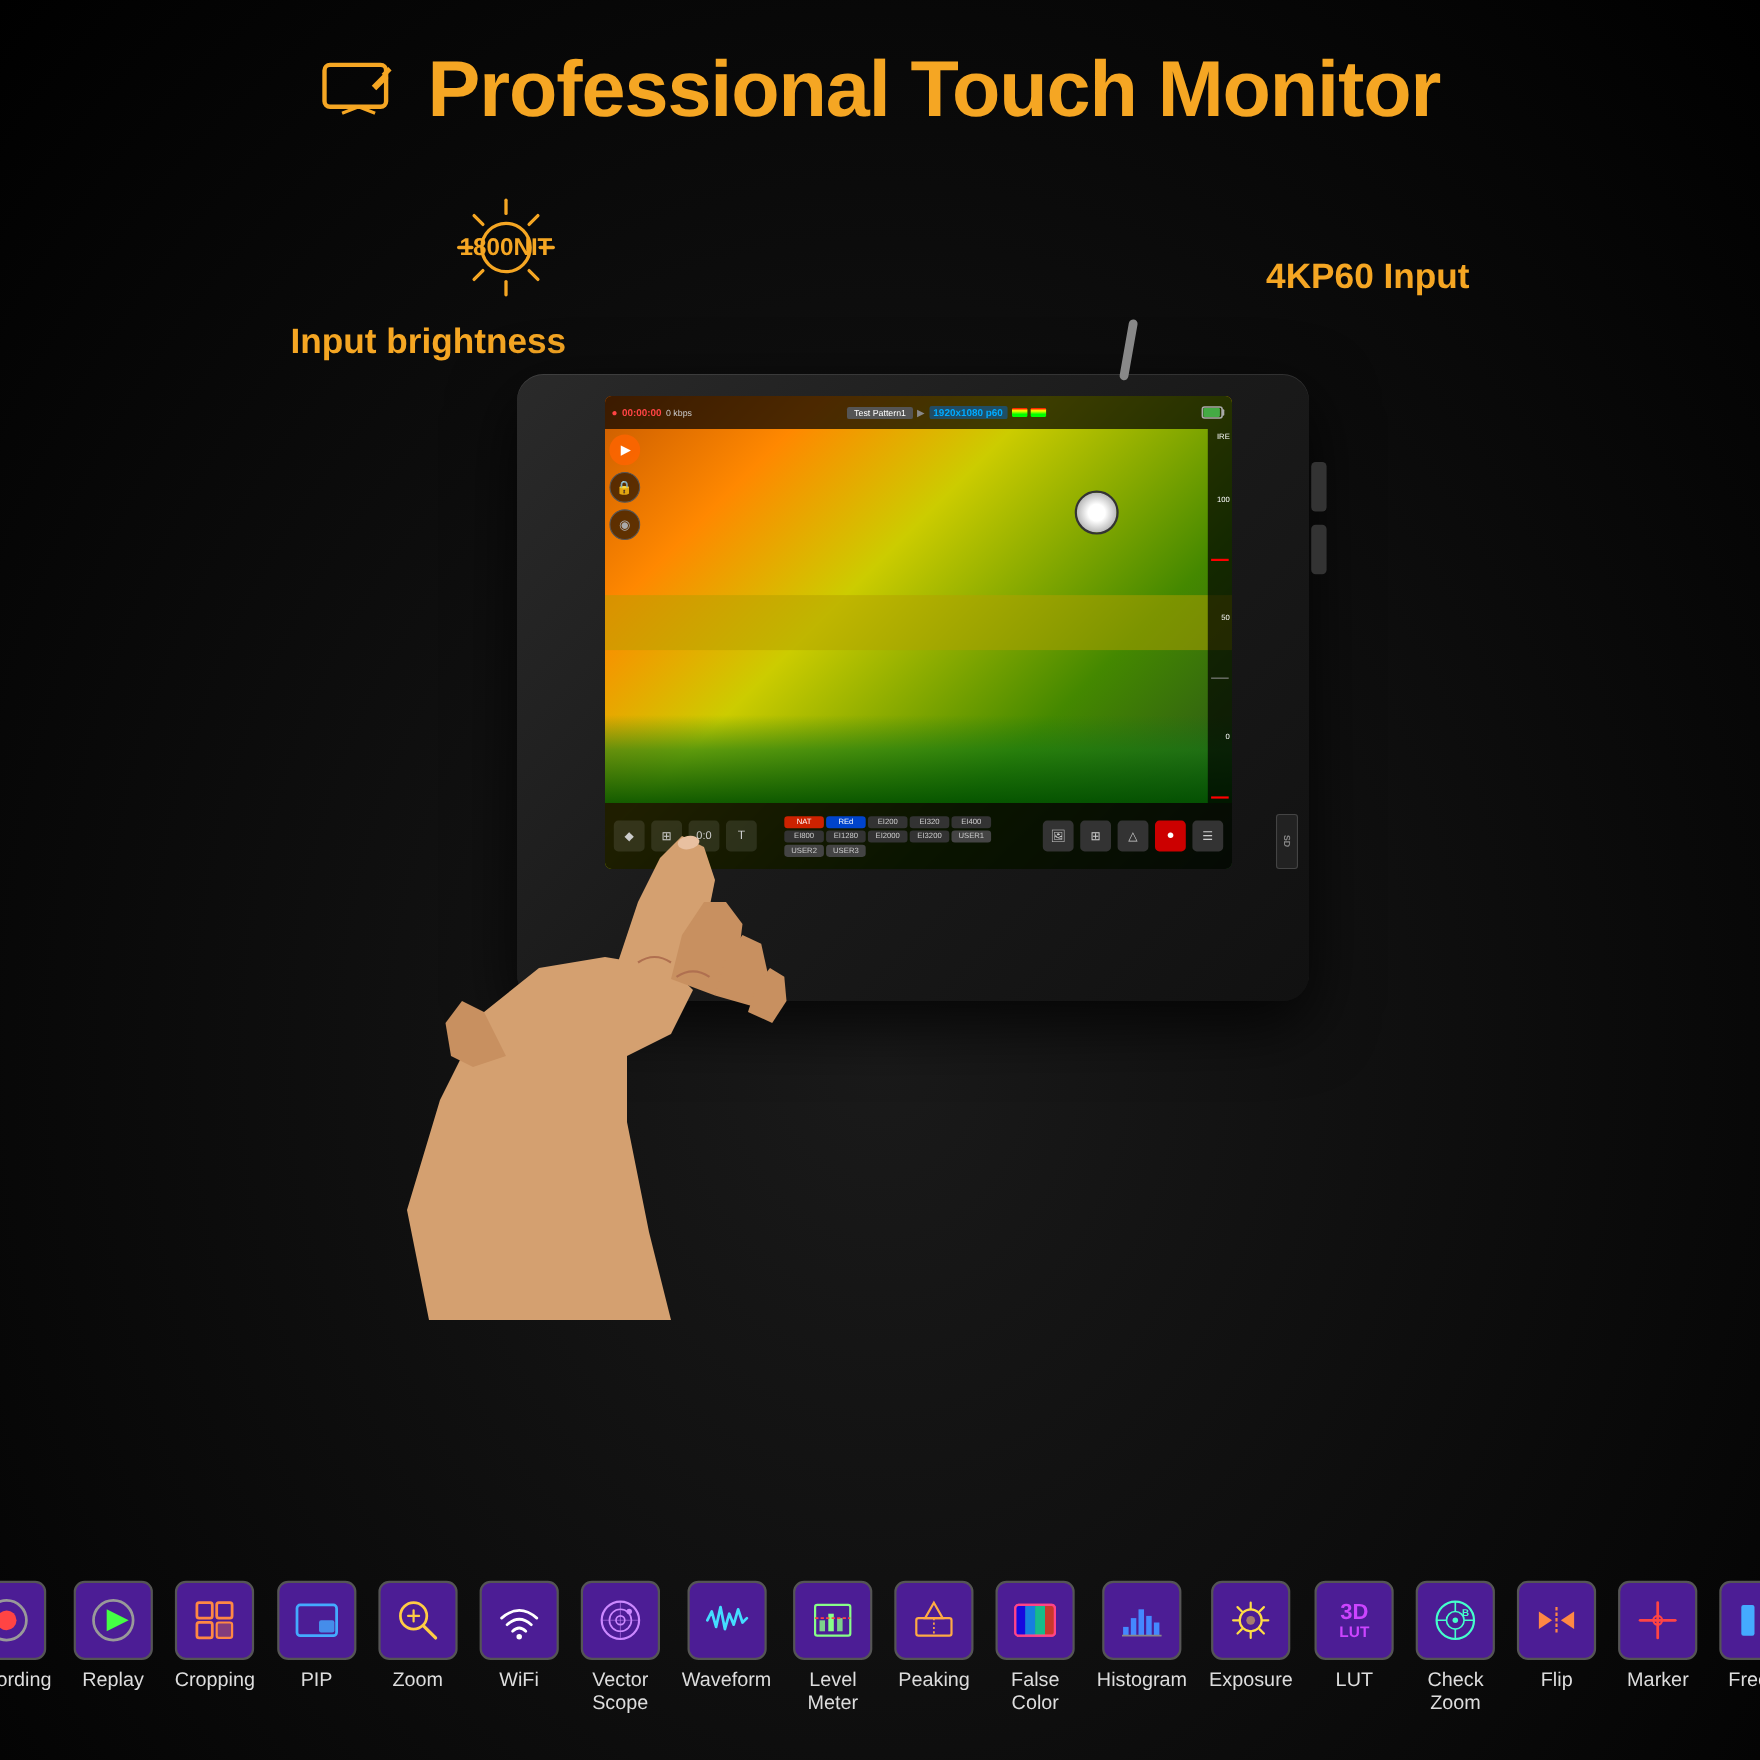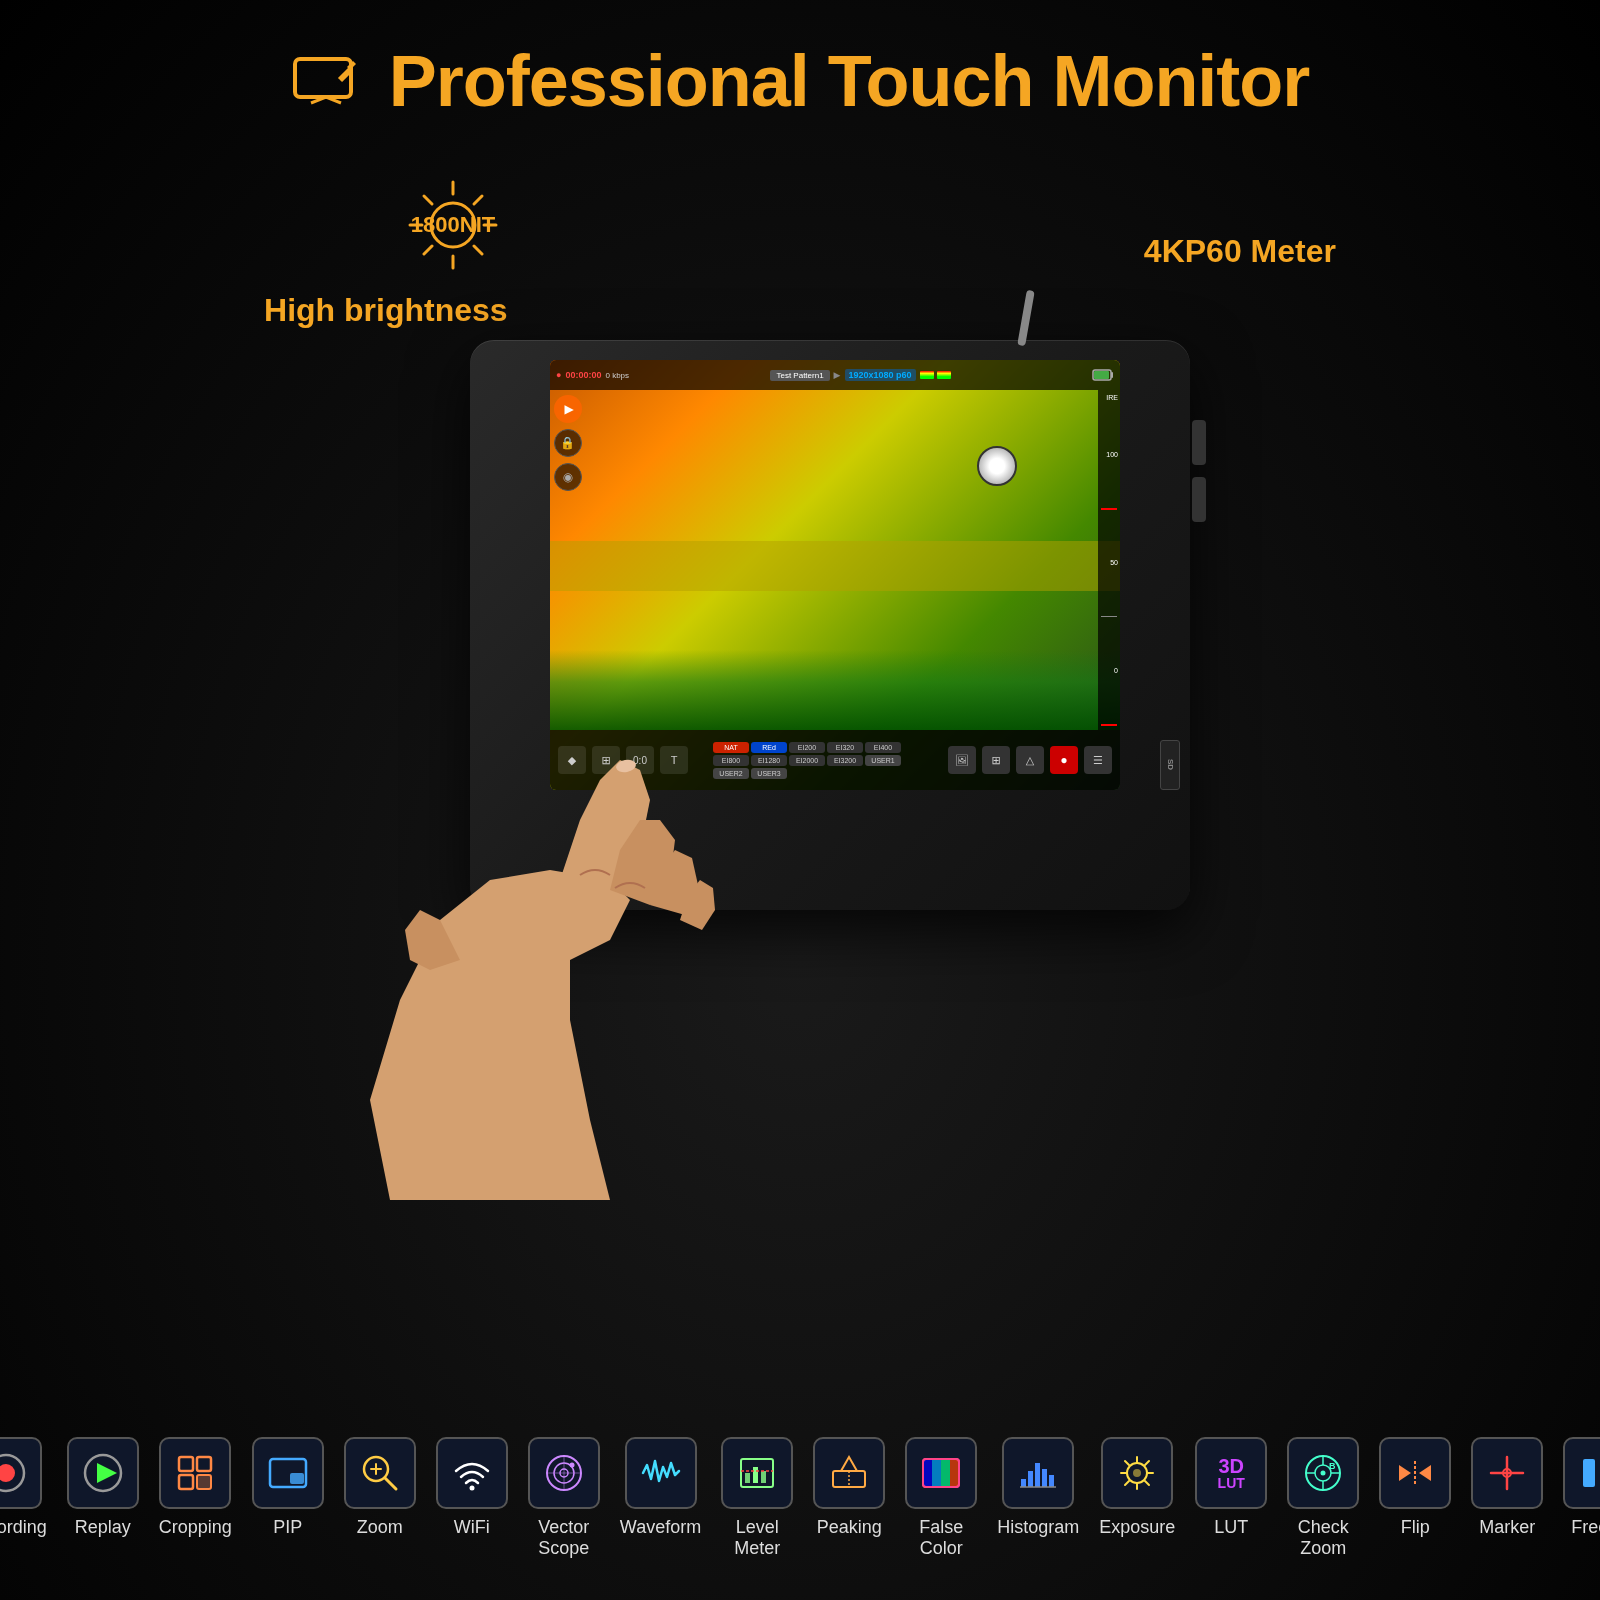--- a/index.html
+++ b/index.html
@@ -219,21 +219,21 @@
       flex-direction: column;
       align-items: center;
       gap: 8px;
       width: 82px;
     }
     .feature-icon-box {
       width: 72px;
       height: 72px;
       border: 2px solid #555;
       border-radius: 10px;
-      background: #0f172a;
+      background: #4c1d95;
       display: flex;
       align-items: center;
       justify-content: center;
       font-size: 28px;
       color: #ddd;
     }
     .feature-label {
       font-size: 18px;
       color: #ddd;
       text-align: center;
@@ -277,27 +277,27 @@
         <line x1="55" y1="86" x2="55" y2="98" stroke="#f5a623" stroke-width="3" stroke-linecap="round"></line>
         <line x1="12" y1="55" x2="24" y2="55" stroke="#f5a623" stroke-width="3" stroke-linecap="round"></line>
         <line x1="86" y1="55" x2="98" y2="55" stroke="#f5a623" stroke-width="3" stroke-linecap="round"></line>
         <line x1="26" y1="26" x2="34" y2="34" stroke="#f5a623" stroke-width="3" stroke-linecap="round"></line>
         <line x1="76" y1="76" x2="84" y2="84" stroke="#f5a623" stroke-width="3" stroke-linecap="round"></line>
         <line x1="84" y1="26" x2="76" y2="34" stroke="#f5a623" stroke-width="3" stroke-linecap="round"></line>
         <line x1="34" y1="76" x2="26" y2="84" stroke="#f5a623" stroke-width="3" stroke-linecap="round"></line>
         <text x="55" y="62" text-anchor="middle" font-size="22" font-weight="900" fill="#f5a623" font-family="Arial">1800NIT</text>
       </svg>
     </div>
-    <span class="callout-label">High brightness</span>
+    <span class="callout-label">Input brightness</span>
   </div>
 
   <div style="width: 300px;"></div>
 
   <div class="callout">
-    <span class="callout-label">4KP60 Meter</span>
+    <span class="callout-label">4KP60 Input</span>
   </div>
 </div>
 
 <div class="monitor-container">
   <div class="monitor-body">
 
     <div style="position:absolute; right: 160px; top: -50px; width: 8px; height: 56px; background: #888; border-radius: 4px; transform: rotate(10deg);"></div>
 
     <div class="monitor-screen">
       <div class="screen-content">

